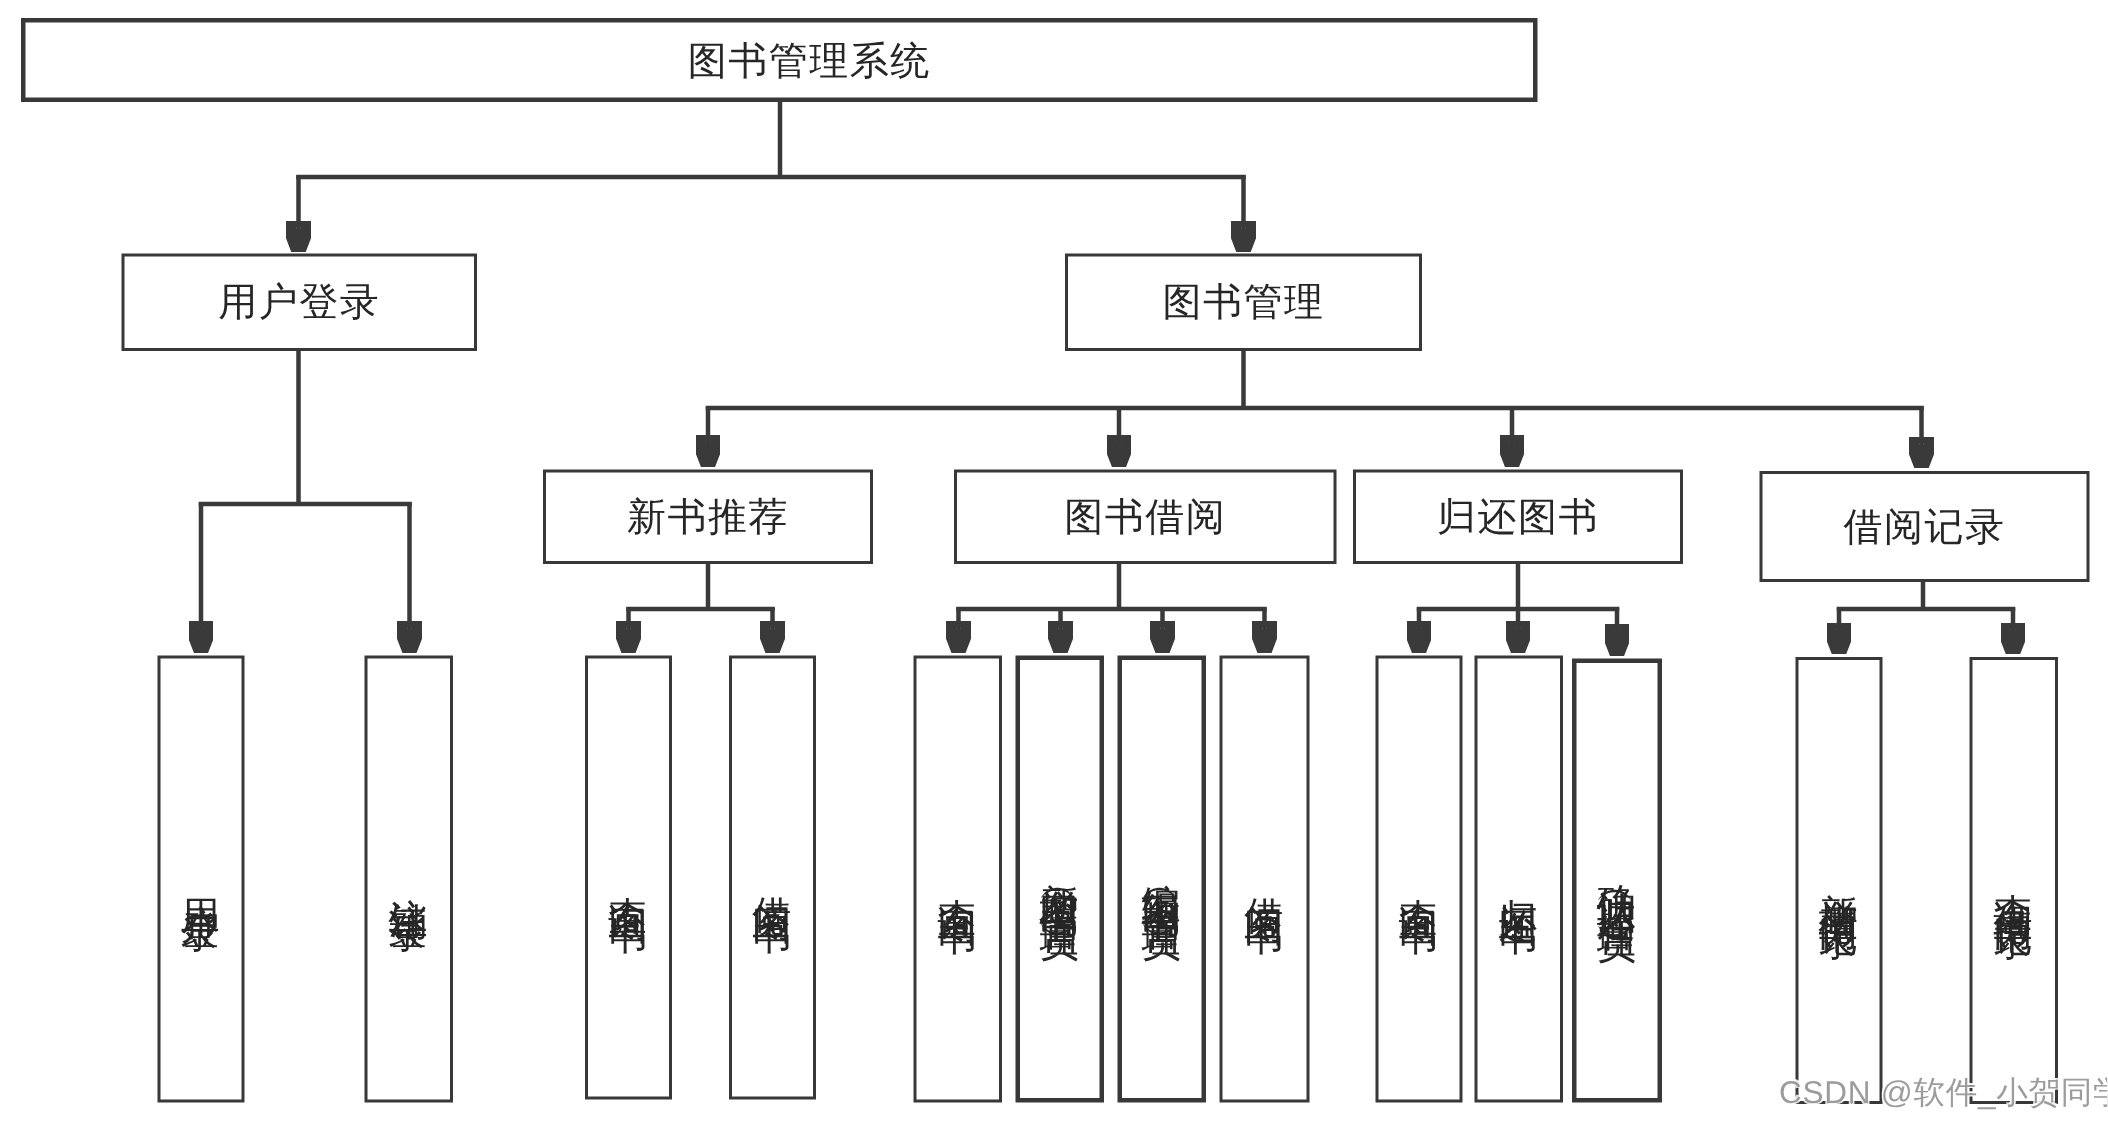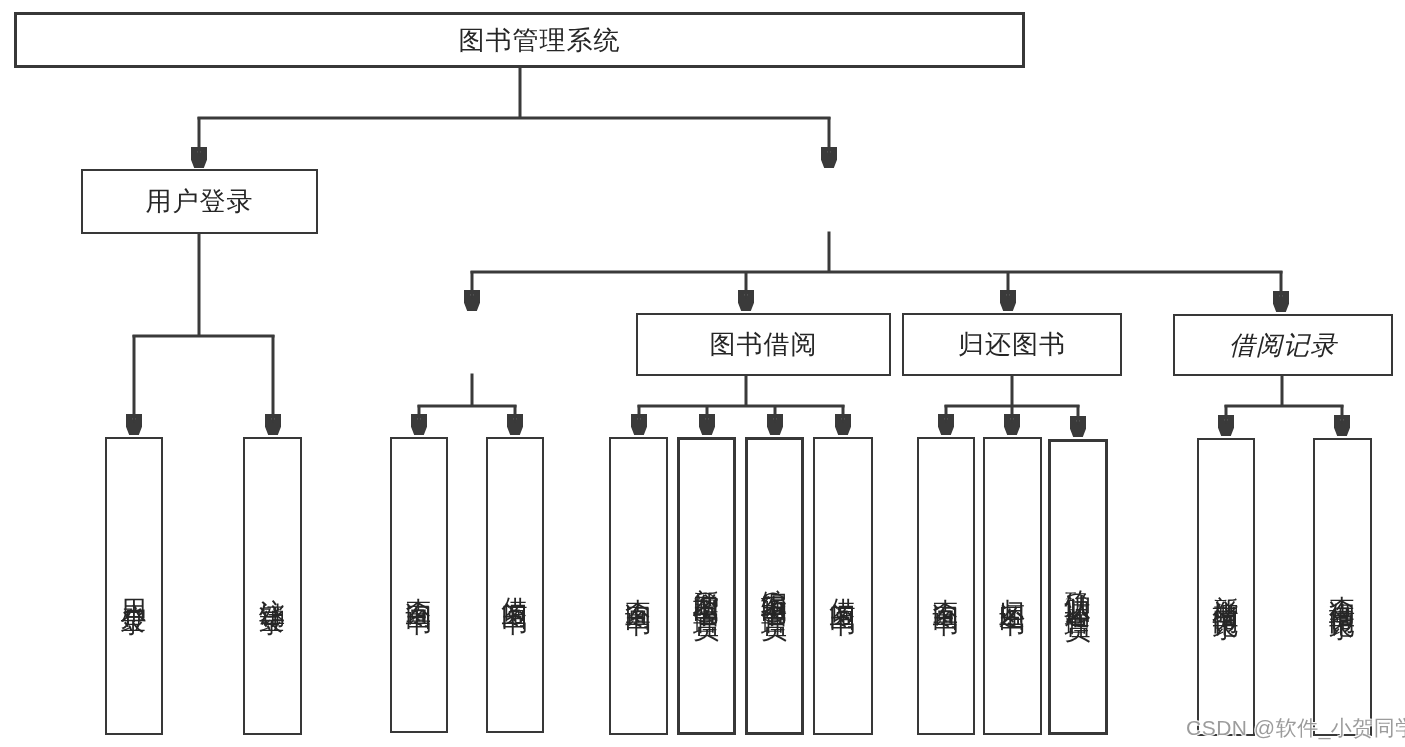--- a/index.html
+++ b/index.html
@@ -26,21 +26,21 @@
   }
   
   .n-root  { left:14px;  top:12px;  width:1011px; height:56px; }
   
   .n-ul    { left:81px;  top:169px; width:237px; height:65px; }
   .n-bm    { left:710px; top:169px; width:238px; height:65px; }
   
   .n-nb    { left:362px; top:313px; width:220px; height:63px; }
   .n-bb    { left:636px; top:313px; width:255px; height:63px; }
   .n-cb    { left:902px; top:313px; width:220px; height:63px; }
-  .n-br    { left:1173px;top:314px; width:220px; height:62px;font-style:italic; }
+  .n-br    { left:1173px;top:314px; width:220px; height:74px; }
   
   .n-u1 { left:105px;  top:437px; width:58px; height:298px; }
   .n-u2 { left:243px;  top:437px; width:59px; height:298px; }
   .n-n1 { left:390px;  top:437px; width:58px; height:296px; }
   .n-n2 { left:486px;  top:437px; width:58px; height:296px; }
   .n-j1 { left:609px;  top:437px; width:59px; height:298px; }
   .n-j2 { left:677px;  top:437px; width:59px; height:298px; }
   .n-j3 { left:745px;  top:437px; width:59px; height:298px; }
   .n-j4 { left:813px;  top:437px; width:60px; height:298px; }
   .n-d1 { left:917px;  top:437px; width:58px; height:298px; }
@@ -97,21 +97,27 @@
     <path d="M1342,405 V436" marker-end="url(#arw)"></path>
   </svg>
 
   <div class="node root n-root">
     <span>图书管理系统</span>
   </div>
 
   <div class="node n-ul">
     <span>用户登录</span>
   </div>
+  <div class="node n-bm">
+    <span>图书管理</span>
+  </div>
 
+  <div class="node n-nb">
+    <span>新书推荐</span>
+  </div>
   <div class="node n-bb">
     <span>图书借阅</span>
   </div>
   <div class="node n-cb">
     <span>归还图书</span>
   </div>
   <div class="node n-br">
     <span>借阅记录</span>
   </div>
 

